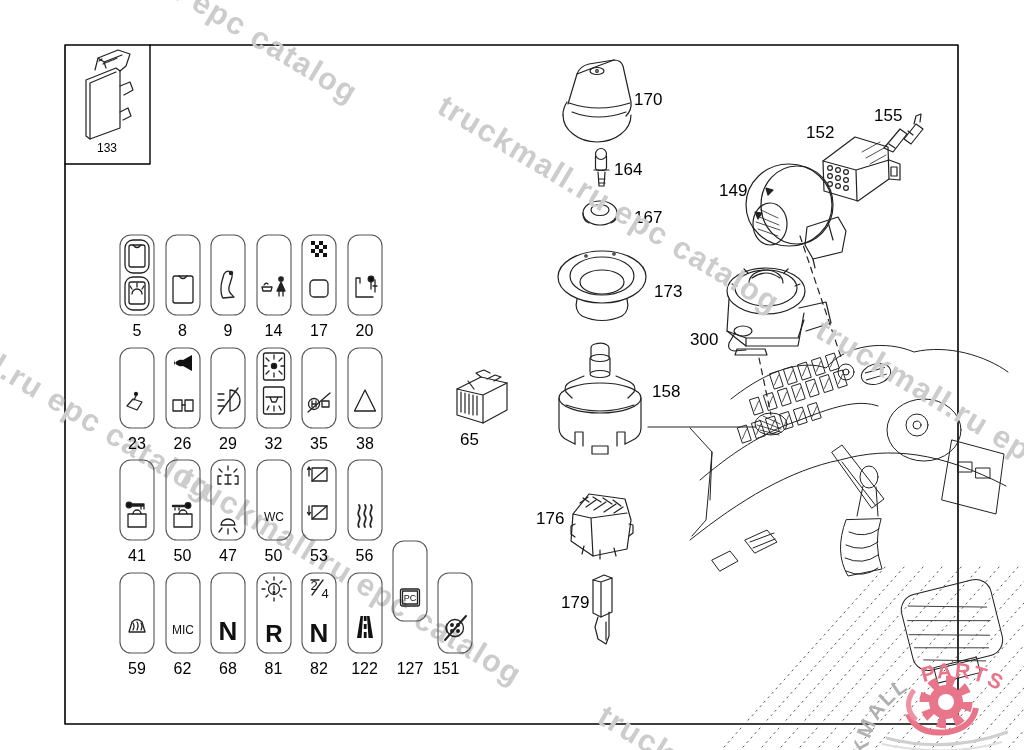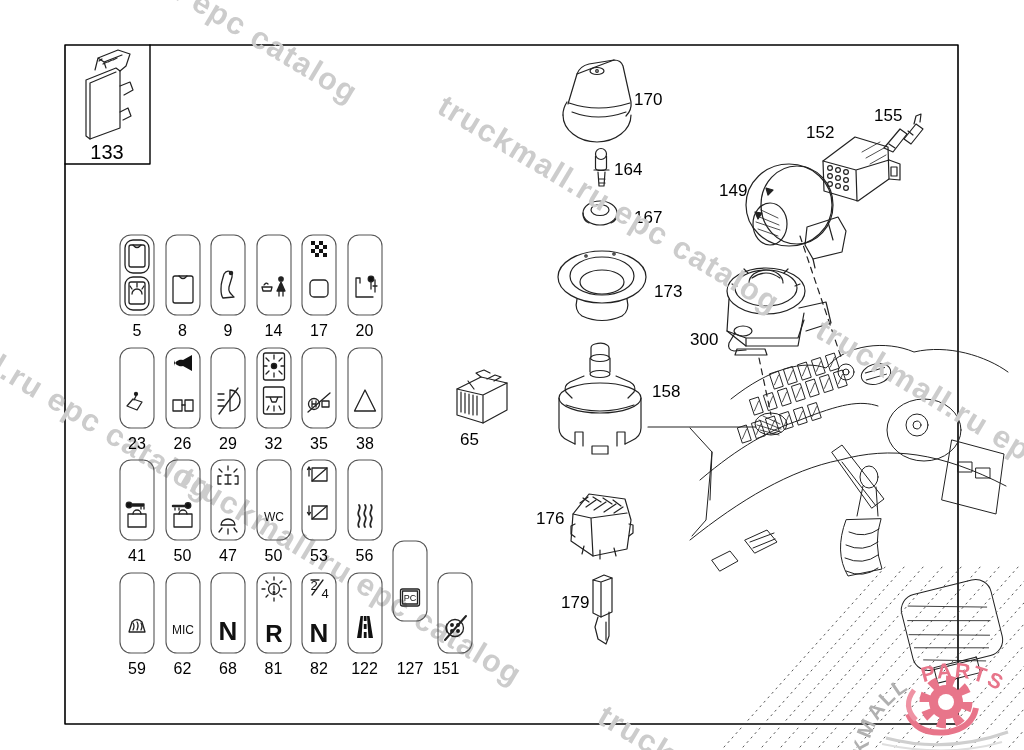--- a/index.html
+++ b/index.html
@@ -253,21 +253,21 @@
         <path d="M908,714 q10,22 40,18 q24,-4 28,-24" stroke="#e8758a" stroke-width="6" fill="none"></path>
         <path d="M914,690 q-12,16 2,30" stroke="#ef93a4" stroke-width="5" fill="none"></path>
       </g>
       <text font-size="21" font-weight="bold" letter-spacing="2" text-anchor="start">
         <textPath href="#logoarc" startOffset="0%" fill="#b0b0b0">TRUCKMALL</textPath>
         <textPath href="#logoarc" startOffset="60%" fill="#e8758a">PARTS</textPath>
       </text>
     </g>
   </svg>
 
-  <div class="plabel" style="left:85px;top:141px;width:44px;text-align:center;font-size:20px">133</div>
+  <div class="plabel" style="left:85px;top:141px;width:44px;text-align:center;font-size:12px">133</div>
   <div class="plabel" style="left:460px;top:430px;width:40px;">65</div>
   <div class="plabel" style="left:634px;top:90px">170</div>
   <div class="plabel" style="left:614px;top:160px">164</div>
   <div class="plabel" style="left:634px;top:208px">167</div>
   <div class="plabel" style="left:654px;top:282px">173</div>
   <div class="plabel" style="left:652px;top:382px">158</div>
   <div class="plabel" style="left:536px;top:509px">176</div>
   <div class="plabel" style="left:561px;top:593px">179</div>
   <div class="plabel" style="left:719px;top:181px">149</div>
   <div class="plabel" style="left:806px;top:123px">152</div>

